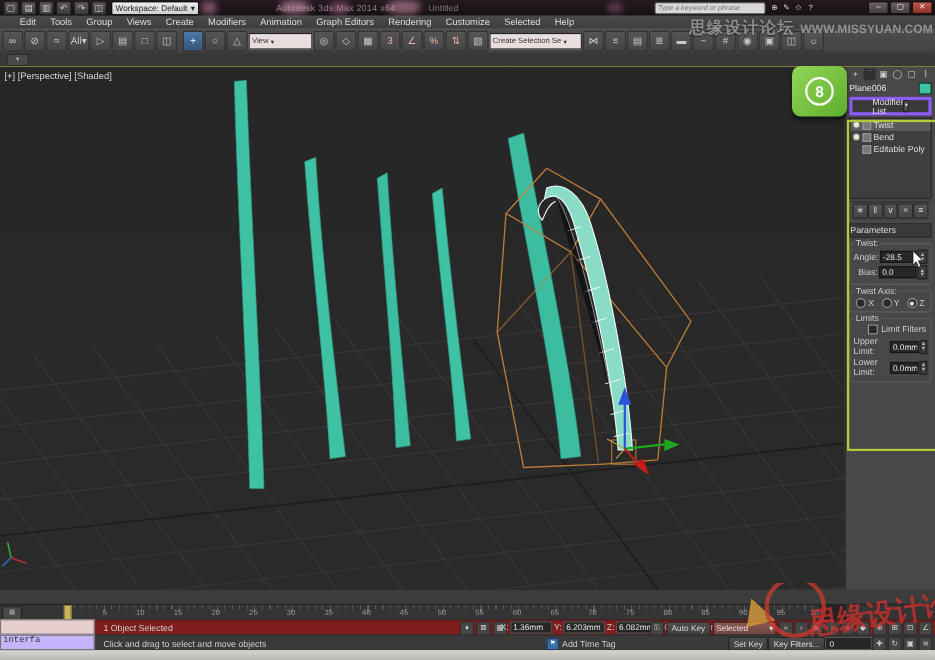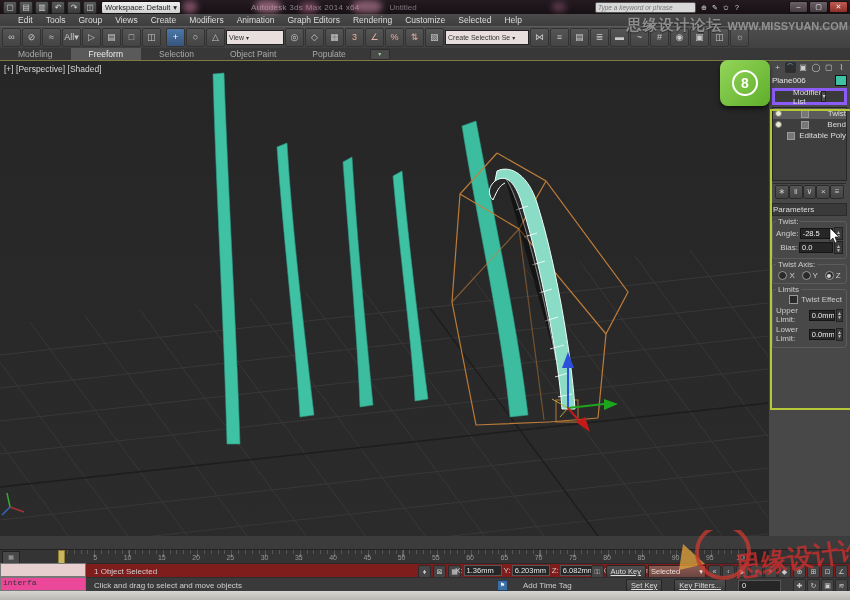--- a/index.html
+++ b/index.html
@@ -69,21 +69,21 @@
   .cpt[data-active="true"]{background:#2f2f2f;color:#6fb7e8;}
   #obj-row{display:flex;align-items:center;justify-content:space-between;padding:1px 3px;}
   #obj-name{color:#e6e6e6;font-size:8px;}
   #obj-color{width:10px;height:9px;background:#3fc1a4;border:1px solid #111;}
   #mod-list{margin:1px 3px;height:11px;background:#3a3a3a;border:3px solid #8b5cf6;display:flex;
      align-items:center;justify-content:space-between;padding:0 18px;color:#ddd;}
   #mod-list .arr{width:9px;height:9px;background:#4e4e4e;border:1px solid #222;font-size:6px;
      line-height:9px;text-align:center;color:#ccc;}
   #hl-box{position:absolute;left:1px;top:49px;width:78px;height:297px;border:2px solid #b5c837;z-index:5;pointer-events:none;}
   #stack{margin:2px 3px 0;height:72px;background:#3e3e3e;border:1px solid #262626;overflow:hidden;}
-  .stk-row{display:flex;align-items:center;height:11px;gap:2px;padding-left:2px;color:#ddd;justify-content:space-between;}
+  .stk-row{display:flex;align-items:center;height:11px;gap:2px;padding-left:2px;color:#ddd;}
   .stk-row[data-selected="true"]{background:#5b5b5b;}
   .bulb{width:5px;height:5px;border-radius:50%;background:#e9e9cf;border:1px solid #777;flex:0 0 auto;}
   .stk-row[data-bulb="false"] .bulb{visibility:hidden;}
   .mod-ic{width:6px;height:6px;background:#777;border:1px solid #999;flex:0 0 auto;}
   #stack-btns{display:flex;justify-content:space-between;margin:2px 4px;padding:1px 2px;border-top:1px solid #2c2c2c;}
   .skb{width:12px;height:12px;background:linear-gradient(#555,#434343);border:1px solid #2a2a2a;
      font-size:8px;line-height:12px;text-align:center;color:#ccc;border-radius:2px;}
   .rollout{height:11px;background:#3a3a3a;border:1px solid #2b2b2b;margin:3px 3px 2px;display:flex;
      align-items:center;color:#ddd;position:relative;}
   .rollout .minus{position:absolute;left:2px;font-size:8px;color:#bbb;}
@@ -122,40 +122,40 @@
   .tick{flex:1;text-align:right;font-size:7px;color:#999;transform:translateX(3px);}
   #playhead{position:absolute;left:58px;top:0;width:5px;height:13px;background:#c8b560;border:1px solid #8f7e35;z-index:11;}
   #ruler-end{position:absolute;left:745px;top:0;width:24px;height:14px;background:#222;}
   
   #status1{position:absolute;left:0;top:563px;width:850px;height:14px;background:#7f1d1d;border-top:1px solid #2a2a2a;
       box-sizing:border-box;z-index:10;font-size:8px;}
   #status2{position:absolute;left:0;top:577px;width:850px;height:14px;background:#3a3a3a;border-top:1px solid #2e2e2e;
       box-sizing:border-box;z-index:10;font-size:8px;}
   #listener-pink{position:absolute;left:0;top:563px;width:86px;height:14px;background:#e7cfcf;border:1px solid #777;
       box-sizing:border-box;z-index:12;}
-  #listener-white{position:absolute;left:0;top:577px;width:86px;height:14px;background:#ec4899;border:1px solid #777;
+  #listener-white{position:absolute;left:0;top:577px;width:86px;height:14px;background:#c4b5fd;border:1px solid #777;
       box-sizing:border-box;z-index:12;color:#333;font-family:"Liberation Mono",monospace;font-size:8px;padding-left:2px;}
   .st-text{position:absolute;left:94px;top:3px;color:#cfcfcf;}
   #coords{position:absolute;left:455px;top:1px;display:flex;align-items:center;gap:2px;}
   .cfield{display:flex;align-items:center;gap:1px;}
   .cfield .lbl{color:#ccc;font-size:8px;}
   .cfield .val{width:34px;height:9px;background:#262626;border:1px solid #555;color:#e8e8e8;
       font-size:7.5px;display:flex;align-items:center;padding-left:2px;}
   #grid-label{color:#bbb;margin-left:4px;font-size:8px;}
   .mini-ic{width:11px;height:11px;background:#454545;border:1px solid #2a2a2a;font-size:7px;color:#ccc;
       text-align:center;line-height:11px;border-radius:2px;flex:0 0 auto;}
   #right1{position:absolute;right:2px;top:1px;display:flex;align-items:center;gap:2px;z-index:13;}
-  #right2{position:absolute;right:2px;top:1px;display:flex;align-items:center;gap:12px;z-index:13;}
+  #right2{position:absolute;right:2px;top:1px;display:flex;gap:0;z-index:13;}
   .key-btn{height:11px;background:linear-gradient(#4e4e4e,#3d3d3d);border:1px solid #252525;color:#ddd;
-      font-size:7.5px;display:flex;align-items:center;padding:0 4px;border-radius:2px;text-decoration:underline;}
+      font-size:7.5px;display:flex;align-items:center;padding:0 4px;border-radius:2px;}
   #sel-dd{width:52px;height:11px;background:linear-gradient(#8a5a52,#6d4540);border:1px solid #33201d;
       color:#f0dcd8;font-size:7.5px;display:flex;align-items:center;justify-content:space-between;padding:0 2px;}
   #frame-field{width:38px;height:10px;background:#262626;border:1px solid #555;color:#e8e8e8;font-size:7.5px;
       display:flex;align-items:center;padding-left:3px;}
-  #addtag{position:absolute;left:497px;top:2px;display:flex;align-items:center;gap:15px;color:#ccc;}
+  #addtag{position:absolute;left:497px;top:2px;display:flex;align-items:center;gap:3px;color:#ccc;}
   #addtag .tag-ic{width:9px;height:9px;background:#3a6ea5;border:1px solid #1d3f63;color:#fff;font-size:6px;
       text-align:center;line-height:9px;}
   #bottom-strip{position:absolute;left:0;top:591px;width:850px;height:9px;
       background:linear-gradient(#d8d6d2,#b9b7b2);z-index:10;}
 </style>
 </head>
 <body>
 
 <div id="app" data-name="3ds-max-window">
 
@@ -262,28 +262,20 @@
         <span class="tbi" data-name="curve-editor-button">~</span>
         <span class="tbi" data-name="schematic-view-button">#</span>
         <span class="tbi" data-name="material-editor-button">◉</span>
         <span class="tbi" data-name="render-setup-button">▣</span>
         <span class="tbi" data-name="rendered-frame-button">◫</span>
         <span class="tbi" data-name="render-production-button">☼</span>
       </span>
   </div>
 
   <div id="ribbon" data-name="ribbon-tab-bar">
-    <span style="display:flex;">
-
-    <span class="rtab" data-name="ribbon-tab" data-active="false">Modeling</span>
-        <span class="rtab" data-name="ribbon-tab" data-active="true">Freeform</span>
-        <span class="rtab" data-name="ribbon-tab" data-active="false">Selection</span>
-        <span class="rtab" data-name="ribbon-tab" data-active="false">Object Paint</span>
-        <span class="rtab" data-name="ribbon-tab" data-active="false">Populate</span>
-      </span>
     <span class="rtab-dd" data-name="ribbon-options-dropdown">▾</span>
   </div>
 
   <div id="viewport" data-name="perspective-viewport">
     <span id="vp-label" data-name="viewport-label">[+] [Perspective] [Shaded]</span>
     <svg width="768" height="476" viewBox="0 0 768 476" data-name="viewport-scene">
       <defs>
         <linearGradient id="vpg" x1="0" y1="0" x2="0" y2="1">
           <stop offset="0" stop-color="#262626"></stop>
             <stop offset="1" stop-color="#2b2b2b"></stop>
@@ -465,21 +457,21 @@
           <span class="radio" data-name="axis-radio" data-selected="true">
             <span class="rdot" data-name="radio-dot"></span>
             <span>Z</span>
           </span>
         </div>
     </div>
     <div class="group" data-name="limits-group">
       <span class="gl">Limits</span>
       <div class="chk-row">
         <span class="chk" data-name="limit-effect-checkbox"></span>
-        <span>Twist Effect</span>
+        <span>Limit Filters</span>
       </div>
       <div class="pf">
         <span class="lbl">Upper Limit:</span>
         <span class="val" data-name="upper-limit-input">0.0mm</span>
         <span class="spin" data-name="upper-limit-spinner">
             <span>▲</span>
             <span>▼</span>
           </span>
       </div>
       <div class="pf">

